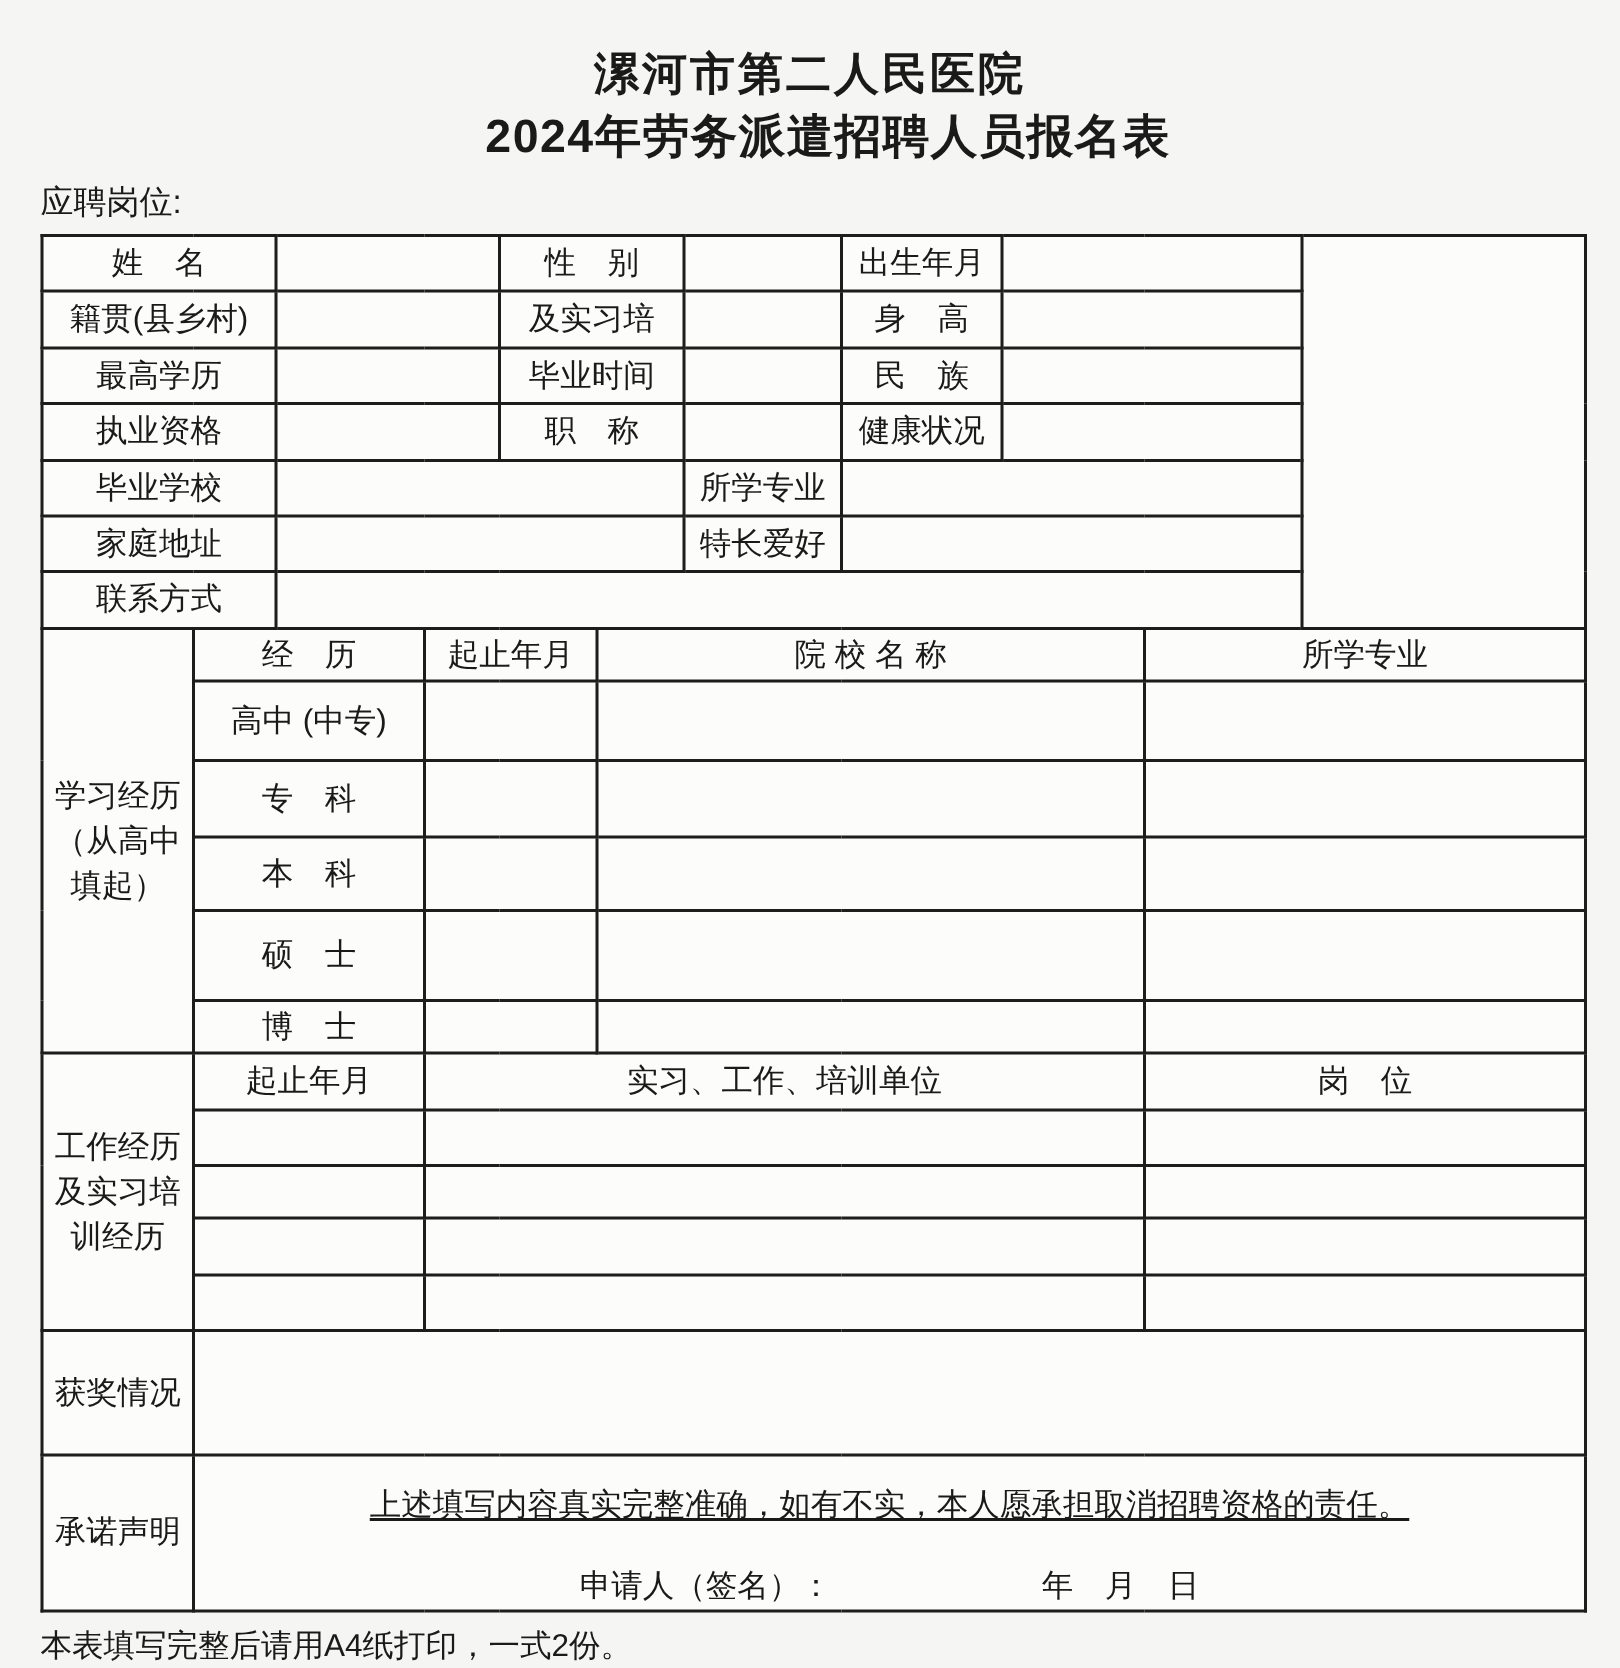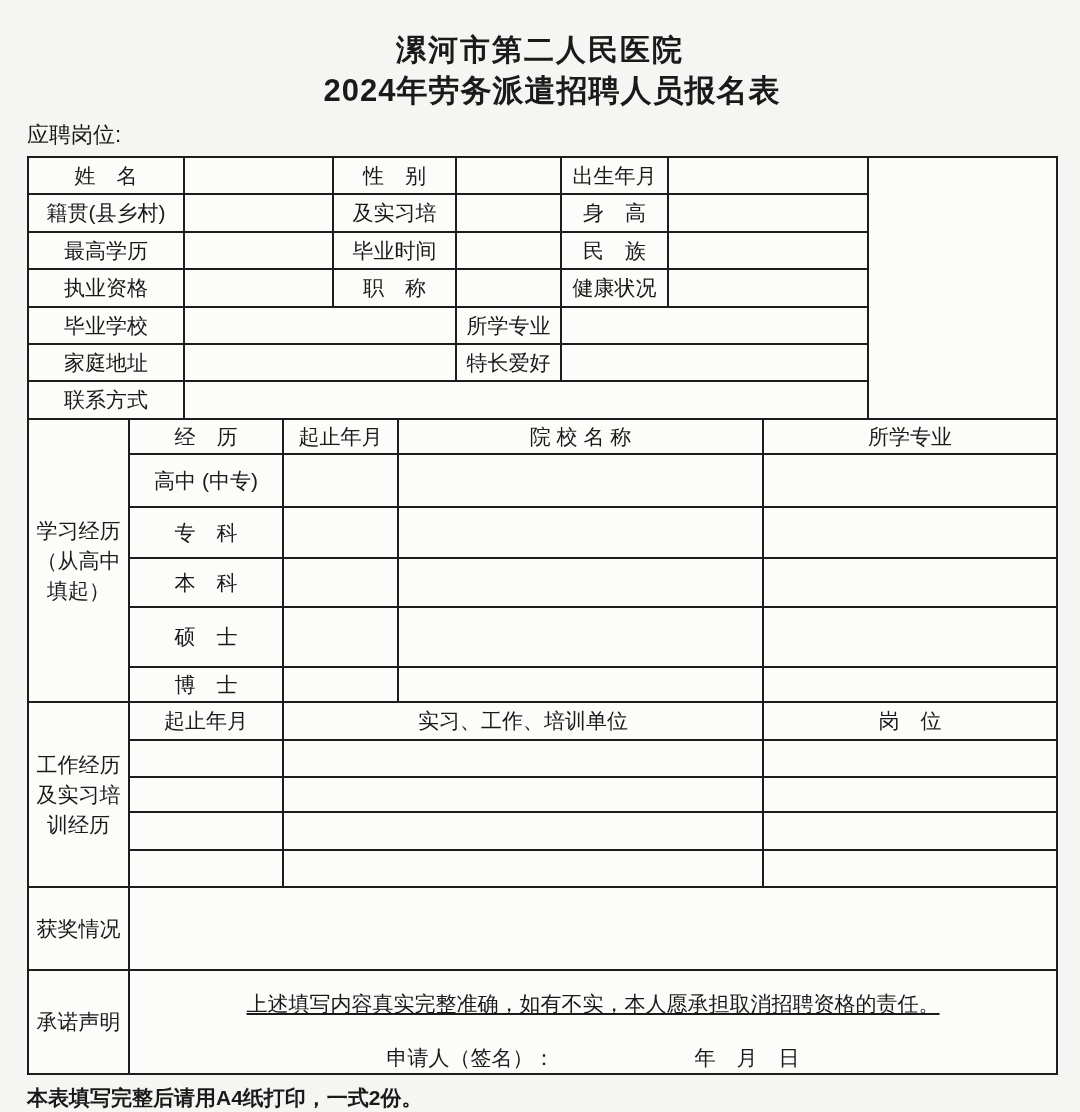--- a/index.html
+++ b/index.html
@@ -36,21 +36,21 @@
   }
   td.section-label { line-height:33px; font-size:21px; }
   td.wide-label { letter-spacing:0px; }
   .decl-content { }
   .decl-statement { text-align:center; font-size:21px; margin-top:18px;text-decoration:underline; }
   .decl-sign-row {
     display:flex; justify-content:center;
     margin-top:24px; font-size:21px;
   }
   .signature-space { display:inline-block; width:140px; height:26px; }
-  .footer-note { font-size:21px; margin:9px 0 0 27px; line-height:28px;font-weight:bold; }
+  .footer-note { font-size:21px; margin:9px 0 0 27px; line-height:28px; }
 </style>
 </head>
 <body>
 
 <div class="page">
 
   <div class="title1">漯河市第二人民医院</div>
   <div class="title2">2024年劳务派遣招聘人员报名表</div>
   <div class="position-line">应聘岗位:</div>
 

